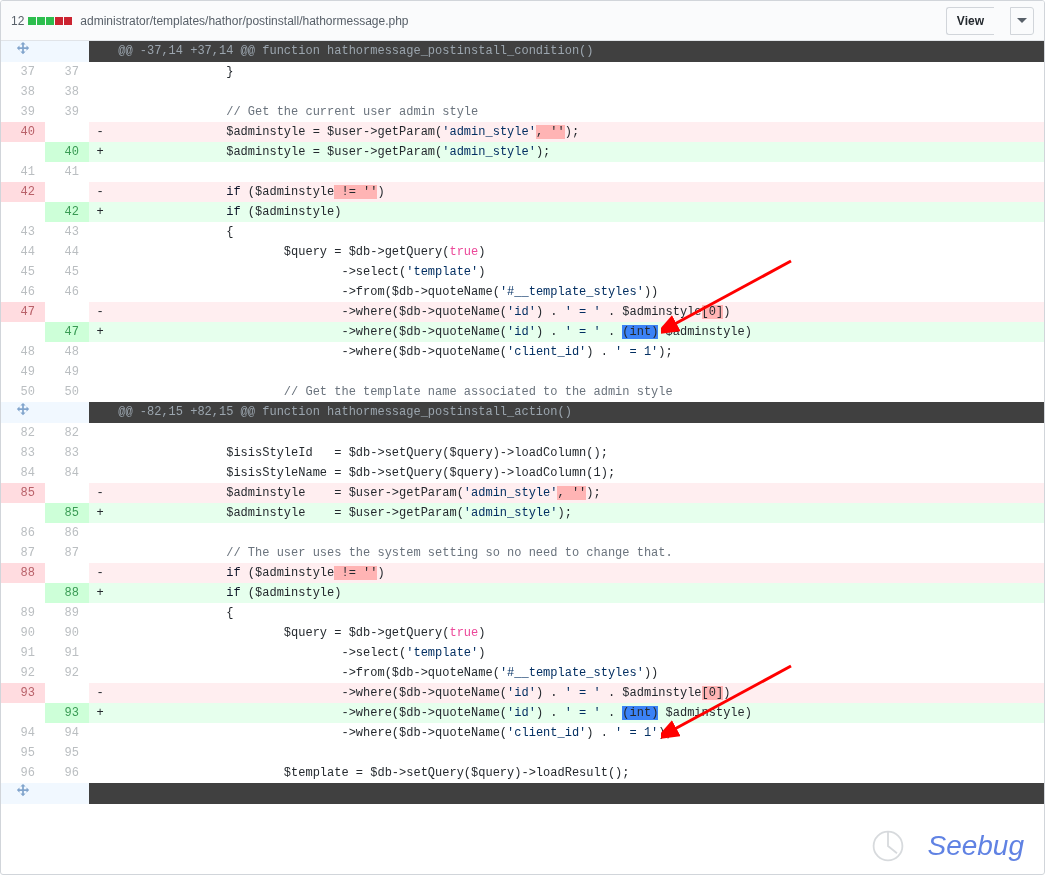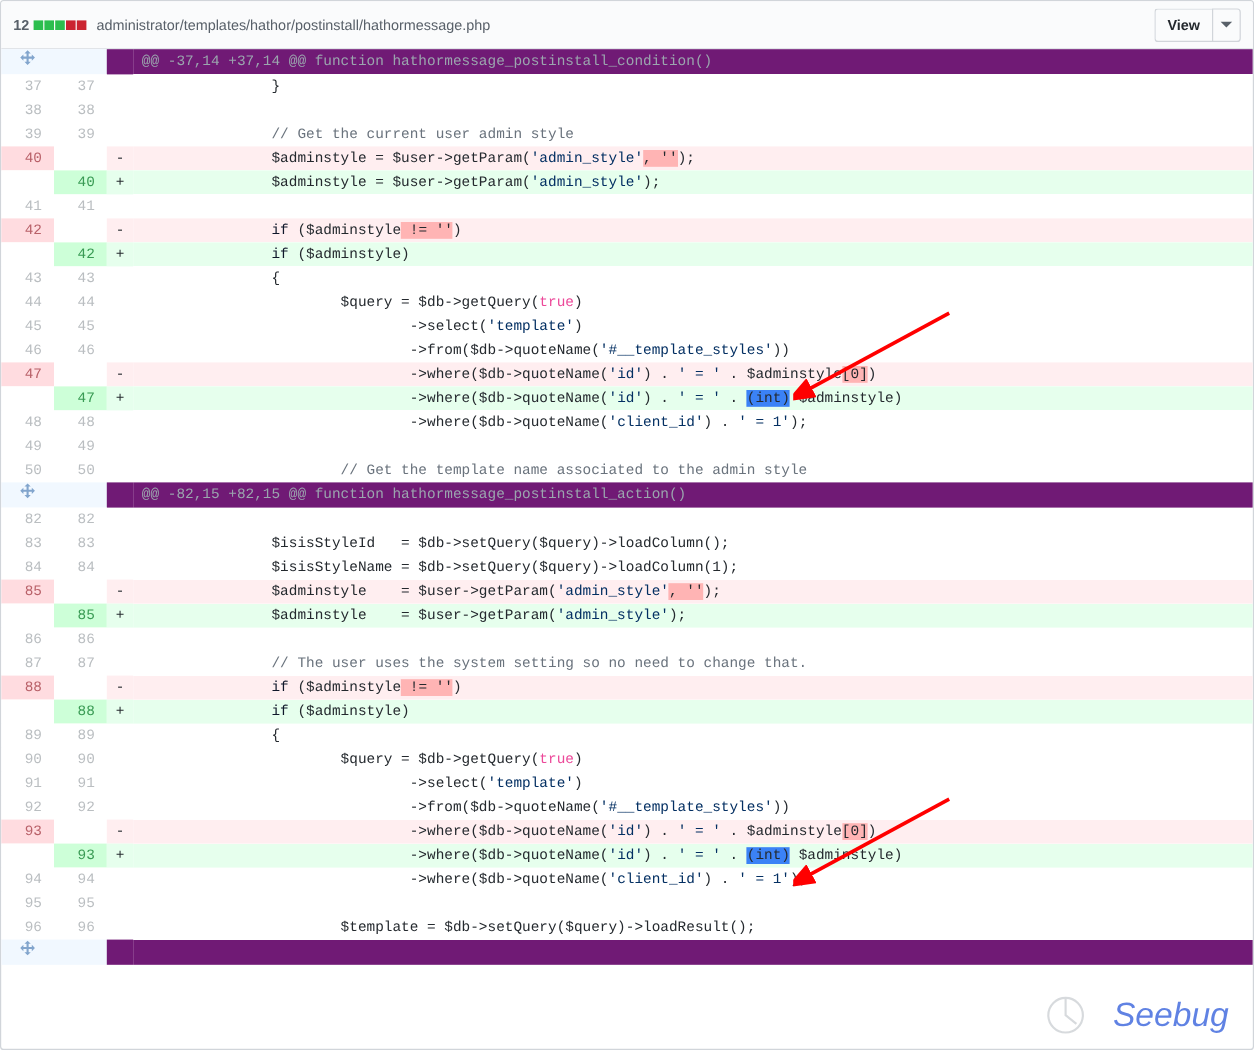--- a/index.html
+++ b/index.html
@@ -1,35 +1,35 @@
 <!DOCTYPE html>
 <html><head>
 <meta charset="utf-8">
 <style>
 * { margin:0; padding:0; box-sizing:border-box; }
 body { font-family:-apple-system,BlinkMacSystemFont,"Segoe UI",Helvetica,Arial,sans-serif; font-size:12px; color:#24292e; background:#fff; padding:0; }
 .container { width:1045px; height:875px; position:relative; border:1px solid #d1d5da; border-radius:3px; overflow:hidden; }
 .file-header { display:flex; align-items:center; padding:5px 10px; background:#fafbfc; border-bottom:1px solid #e1e4e8; height:40px; }
-.diffstat { display:flex; align-items:center; gap:4px; font-weight:700; color:#586069; margin-right:8px; }
+.diffstat { display:flex; align-items:center; gap:4px; font-weight:400; color:#586069; margin-right:8px; }
 .blocks { display:flex; gap:1px; }
 .block { width:8px; height:8px; }
 .blk-add { background:#2cbe4e; }
 .blk-del { background:#cb2431; }
 .file-path { color:#586069; font-family:Liberation Sans, sans-serif; font-size:12px; flex:1; }
-.btn-group { display:flex; }
+.btn-group { display:flex;gap:16px; }
 .btn { background:#fafbfc; border:1px solid #d1d5da; border-radius:3px; padding:3px 10px; font-size:12px; font-weight:600; color:#24292e; cursor:pointer; height:28px; display:flex; align-items:center; }
 .btn-view { border-top-right-radius:0; border-bottom-right-radius:0; border-right:none; }
 .btn-caret { border-top-left-radius:0; border-bottom-left-radius:0; padding:3px 6px; }
 .diff-table { width:100%; border-collapse:collapse; table-layout:fixed; }
 .diff-table td { font-family:SFMono-Regular,Consolas,"Liberation Mono",Menlo,monospace; font-size:12px; line-height:20px; vertical-align:top; white-space:pre; }
 .num-col { width:40px; text-align:right; padding:0 10px; color:#babec1; user-select:none; background:#fff; }
 .sign-col { width:22px; text-align:center; color:#24292e; user-select:none; }
 .code-col { color:#24292e; overflow:hidden; }
 .hunk .num-col { background:#f1f8ff; color:#babec1; text-align:center; }
-.hunk .code-col, .hunk .sign-col { background:#701a75; color:#9ba5ae;margin-top:20px; }
+.hunk .code-col, .hunk .sign-col { background:#404040; color:#9ba5ae;margin-top:20px; }
 .expand-icon { display:inline-block; width:14px; height:14px; }
 tr.del .num-col { background:#ffdce0; color:#b96169; }
 tr.del .num-col.right { background:#fff; }
 tr.del .sign-col, tr.del .code-col { background:#ffeef0; }
 tr.add .num-col { background:#cdffd8; color:#399b54; }
 tr.add .num-col.left { background:#fff; }
 tr.add .sign-col, tr.add .code-col { background:#e6ffed; }
 .hl-del { background:#ffb4b4; }
 .hl-add { background:#3b82f6; }
 .k { color:#0f172a; }

